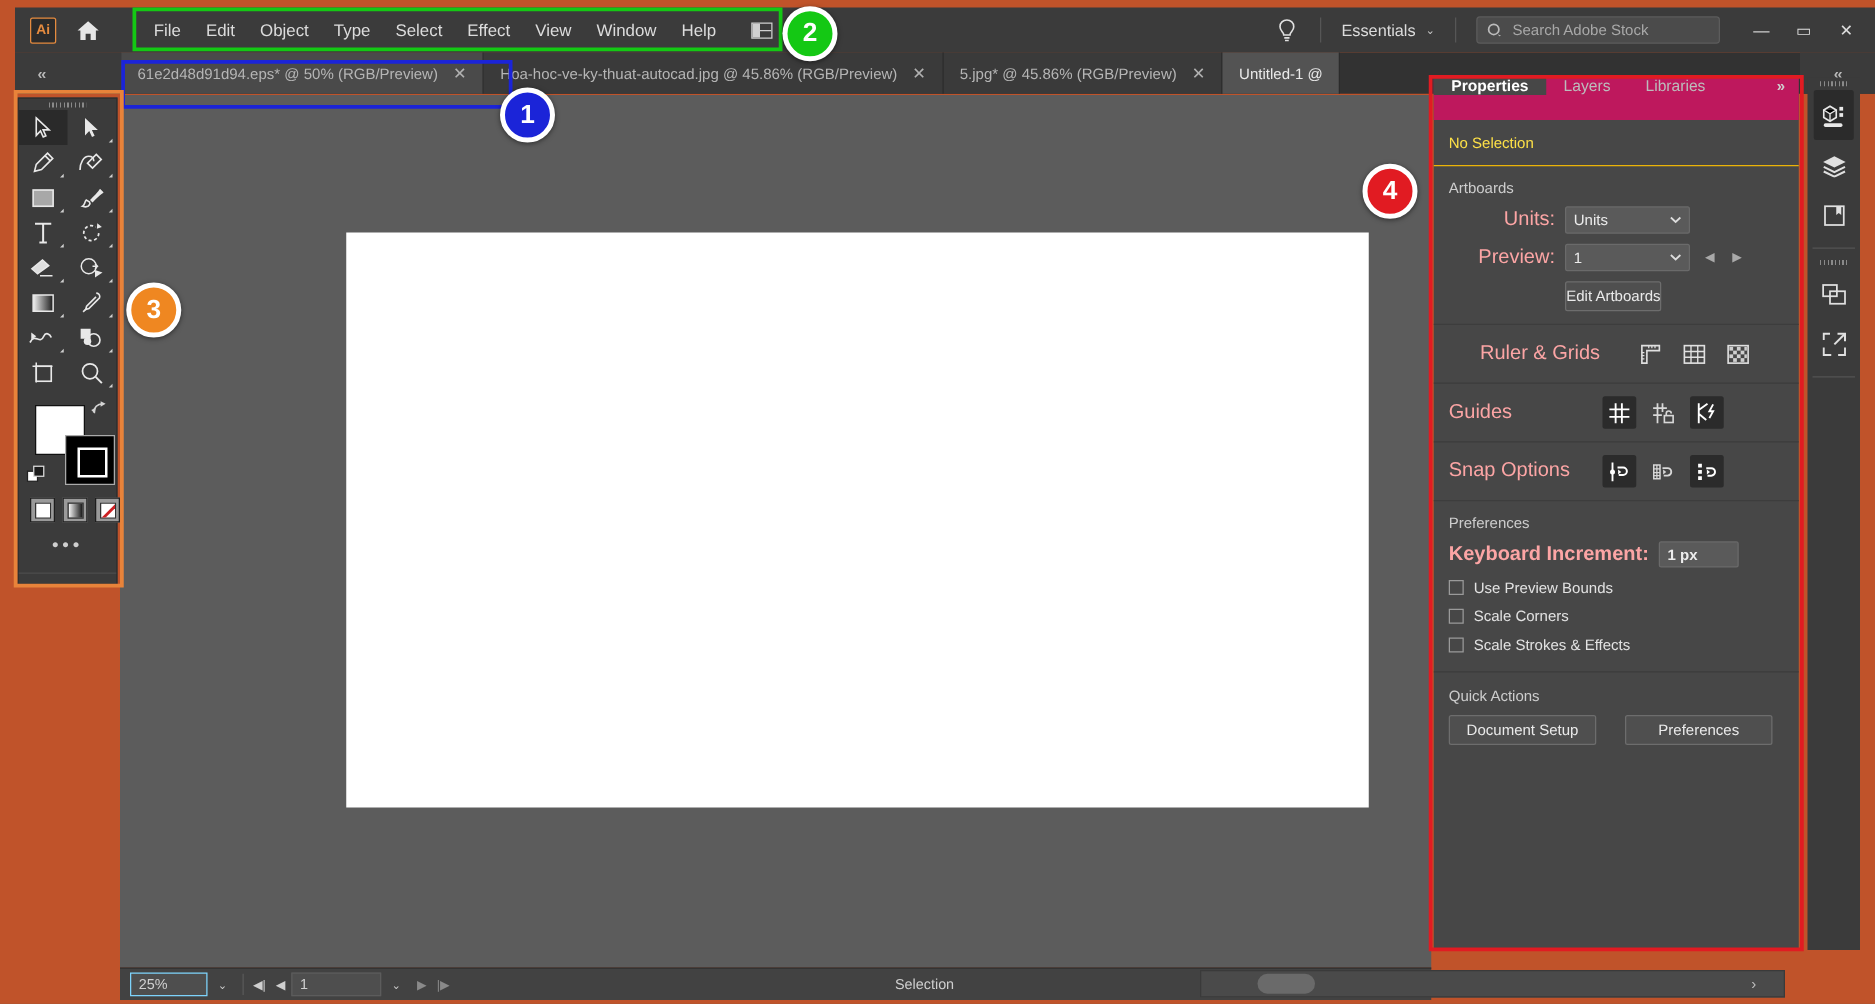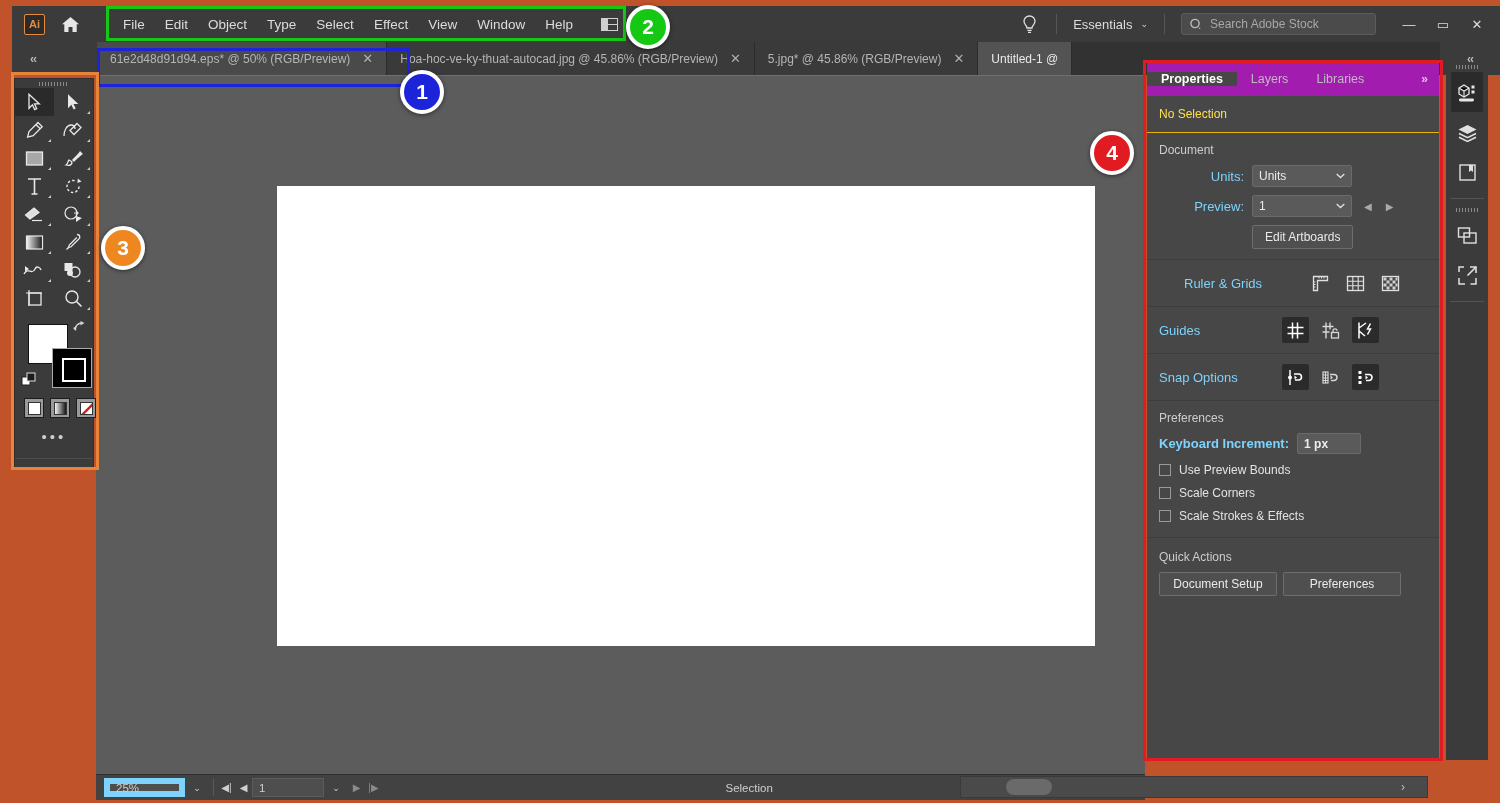--- a/index.html
+++ b/index.html
@@ -109,21 +109,21 @@
     position:absolute; left:181px; top:110px; width:818px; height:460px;
     background:#ffffff;
   }
 
   
   #statusbar{
     position:absolute; left:96px; top:774px; width:1049px; height:26px;
     background:#424242; display:flex; align-items:center; color:#cfcfcf; font-size:11.5px;
     border-top:1px solid #2f2f2f;
   }
-  .zoom-box{ width:81px;height:19px;background:#4e4e4e;border:6px solid #7dd3fc;
+  .zoom-box{ width:62px;height:19px;background:#4e4e4e;border:1px solid #7dd3fc;
     display:flex;align-items:center;padding-left:6px;margin-left:8px; }
   .sb-caret{ width:24px;display:flex;align-items:center;justify-content:center;color:#d0d0d0;font-size:9px;}
   .sb-sep{width:1px;height:17px;background:#595959;margin:0 4px;}
   .nav-ic{ width:17px;display:flex;align-items:center;justify-content:center;color:#cfcfcf;font-size:10px;}
   .nav-ic.dim{ color:#8a8a8a; }
   .page-box{ width:72px;height:19px;background:#4e4e4e;border:1px solid #5c5c5c;
     display:flex;align-items:center;padding-left:6px; }
   .status-label{ flex:1; text-align:center; }
   .sb-rt{ display:flex; align-items:center; gap:10px; padding-right:6px; color:#cfcfcf; }
 
@@ -133,54 +133,54 @@
     background:#4a4a4a; border:1px solid #3a3a3a; display:flex; align-items:center;
   }
   #hscroll .thumb{ margin-left:45px; width:46px;height:16px;background:#6a6a6a;border-radius:8px; }
   #hscroll .arrow{ margin-left:auto; margin-right:22px; color:#bdbdbd; font-size:12px; }
 
   
   #rightpanel{
     position:absolute; left:1147px; top:62px; width:292px; height:698px;
     background:#474747;
   }
-  .panel-tabs{ height:34px; background:#a21caf; display:flex; align-items:center; }
+  .panel-tabs{ height:34px; background:#be185d; display:flex; align-items:flex-start; }
   .ptab{ display:flex;align-items:center; padding:0 14px; font-size:12.5px; color:#bcbcbc; }
   .ptab.active{ background:#474747; color:#ffffff; font-weight:bold; }
   .ptab-more{ margin-left:auto; display:flex;align-items:center; padding:0 12px;
     color:#cfcfcf;font-size:12px;font-weight:bold; letter-spacing:-1px; }
   .psec{ padding:10px 12px; border-bottom:1px solid #3d3d3d; }
   .psec-title{ font-size:12px; color:#cdcdcd; margin-bottom:8px; }
   .no-sel{ font-size:12px; color:#fde047; padding:11px 12px; border-bottom:1px solid #eab308;}
   .row{ display:flex; align-items:center; margin-bottom:8px; }
-  .row-label{ width:85px; text-align:right; font-size:13px; color:#7dd3fc; margin-right:8px; }
+  .row-label{ width:85px; text-align:right; font-size:16px; color:#fca5a5; margin-right:8px; }
   .sel-box{
     height:22px; background:#5a5a5a; border:1px solid #6a6a6a; border-radius:2px;
     display:flex;align-items:center; justify-content:space-between; padding:0 6px;
     color:#ececec; font-size:12px;
   }
   .sel-box.units{ width:100px; }
   .sel-box.artb{ width:100px; }
   .arrow-pair{ display:flex; margin-left:12px; gap:14px; color:#a9a9a9; font-size:10px; }
   .btn{
     height:24px; background:#4f4f4f; border:1px solid #6d6d6d; border-radius:2px;
     color:#eaeaea; font-size:12px; display:flex;align-items:center;justify-content:center;
-    padding:0 12px;
+    padding:0 0;
   }
   .edit-artb-wrap{ display:flex; }
   .icon-row{ display:flex; align-items:center; }
   .icon-row .row-label{ width:85px; }
   .ic-btn{ width:27px;height:26px; margin-right:8px; display:flex;align-items:center;justify-content:center;
     border-radius:2px; }
   .ic-btn.on{ background:#2b2b2b; }
   .num-box{ width:64px;height:21px;background:#5a5a5a;border:1px solid #6a6a6a;border-radius:2px;
     display:flex;align-items:center;padding-left:6px; color:#ececec; font-size:12px;}
   .chk-row{ display:flex; align-items:center; gap:8px; margin-top:9px; font-size:12px; color:#e2e2e2;}
   .chk{ width:12px;height:12px;border:1px solid #9a9a9a;background:#474747; }
-  .qa-btns{ display:flex; gap:6px; }
+  .qa-btns{ display:flex; gap:23px; }
 
   
   #rail{
     position:absolute; left:1446px; top:62px; width:42px; height:698px;
     background:#3b3b3b;
   }
   .rail-grip{ height:10px; display:flex;align-items:center;justify-content:center;}
   .rail-grip .dots{ width:22px;height:4px;
     background:repeating-linear-gradient(90deg,#8a8a8a 0 1px,transparent 1px 3px); }
   .rail-ic{ height:40px; display:flex;align-items:center;justify-content:center; }
@@ -484,21 +484,21 @@
     <div class="panel-tabs">
       <div class="ptab active">Properties</div>
       <div class="ptab">Layers</div>
       <div class="ptab">Libraries</div>
       <div class="ptab-more">»</div>
     </div>
 
     <div class="no-sel">No Selection</div>
 
     <div class="psec">
-      <div class="psec-title">Document</div>
+      <div class="psec-title">Artboards</div>
       <div class="row">
         <div class="row-label">Units:</div>
         <div class="sel-box units">
           <span>Units</span>
           <svg width="9" height="6" viewBox="0 0 9 6">
               <path d="M.7 1l3.8 3.6L8.3 1" fill="none" stroke="#ddd" stroke-width="1.4"></path>
             </svg>
         </div>
       </div>
       <div class="row">

